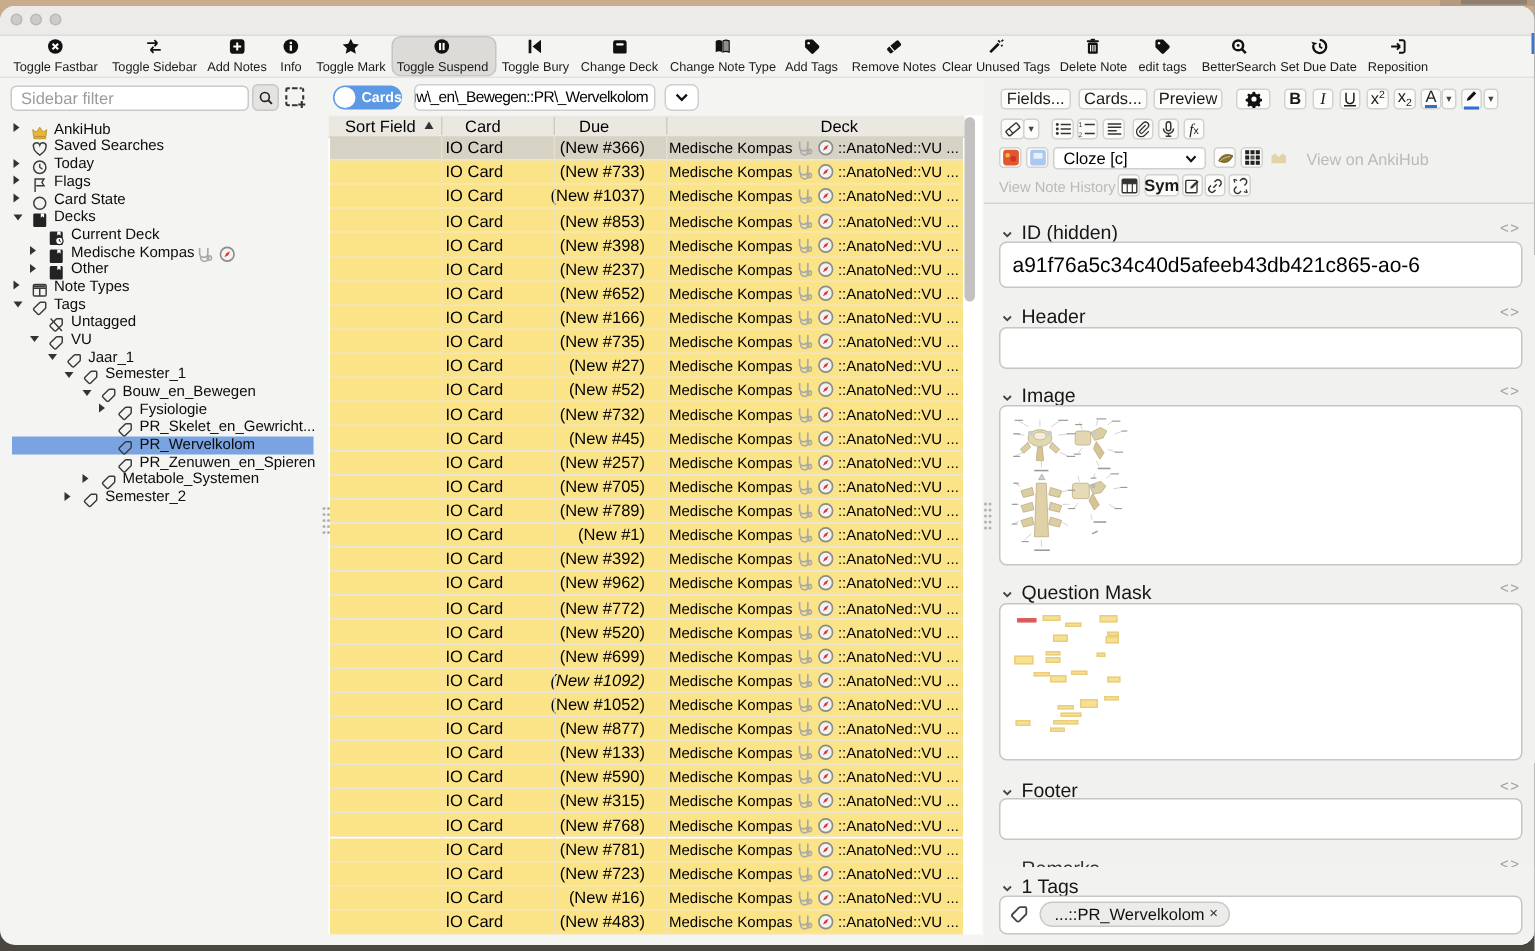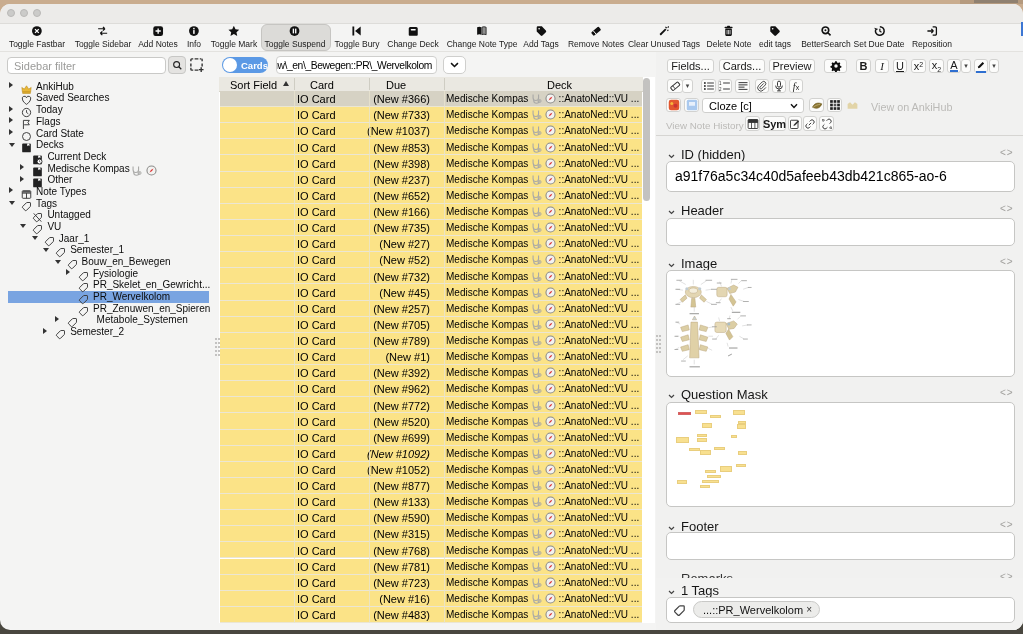--- a/index.html
+++ b/index.html
@@ -339,21 +339,21 @@
       </svg></div>
 <div class="abs trlabel" style="left:93.0px;top:287.04px;">PR_Wervelkolom</div>
 <div class="abs" style="left:78.0px;top:298.71999999999997px;"><svg width="11" height="11" viewBox="0 0 16 16">
         <path d="M8.8 2.2h4.2a.8.8 0 01.8.8v4.2a1.4 1.4 0 01-.4 1L8 13.6a1.4 1.4 0 01-2 0L2.4 10a1.4 1.4 0 010-2l5.4-5.4a1.4 1.4 0 011-.4z" fill="none" stroke="#3a3a3a" stroke-width="1.4"></path>
       </svg></div>
 <div class="abs trlabel" style="left:93.0px;top:298.71999999999997px;">PR_Zenuwen_en_Spieren</div>
 <div class="arr" style="left:54.6px;top:311.9px;border-top:3.6px solid transparent;border-bottom:3.6px solid transparent;border-left:4.6px solid #333;"></div>
 <div class="abs" style="left:66.6px;top:310.4px;"><svg width="11" height="11" viewBox="0 0 16 16">
         <path d="M8.8 2.2h4.2a.8.8 0 01.8.8v4.2a1.4 1.4 0 01-.4 1L8 13.6a1.4 1.4 0 01-2 0L2.4 10a1.4 1.4 0 010-2l5.4-5.4a1.4 1.4 0 011-.4z" fill="none" stroke="#3a3a3a" stroke-width="1.4"></path>
       </svg></div>
-<div class="abs trlabel" style="left:81.6px;top:310.4px;margin-left:15px;">Metabole_Systemen</div>
+<div class="abs trlabel" style="left:81.6px;top:310.4px;">Metabole_Systemen</div>
 <div class="arr" style="left:43.2px;top:323.58px;border-top:3.6px solid transparent;border-bottom:3.6px solid transparent;border-left:4.6px solid #333;"></div>
 <div class="abs" style="left:55.2px;top:322.08px;"><svg width="11" height="11" viewBox="0 0 16 16">
         <path d="M8.8 2.2h4.2a.8.8 0 01.8.8v4.2a1.4 1.4 0 01-.4 1L8 13.6a1.4 1.4 0 01-2 0L2.4 10a1.4 1.4 0 010-2l5.4-5.4a1.4 1.4 0 011-.4z" fill="none" stroke="#3a3a3a" stroke-width="1.4"></path>
       </svg></div>
 <div class="abs trlabel" style="left:70.2px;top:322.08px;">Semester_2</div>
 <div class="abs" style="left:219px;top:73px;width:436px;height:546px;background:#fff;"></div>
 <div class="abs" style="left:219px;top:73px;width:424px;height:14px;background:#eae8e1;border-bottom:1px solid #d5d3c9;box-sizing:content-box;"></div>
 <div class="cell" style="left:230px;top:75px;font-weight:400;">Sort Field</div>
 <div class="abs" style="left:283px;top:77px;border-left:3.5px solid transparent;border-right:3.5px solid transparent;border-bottom:5px solid #333;"></div>
 <div class="cell" style="left:310px;top:75px;">Card</div>

